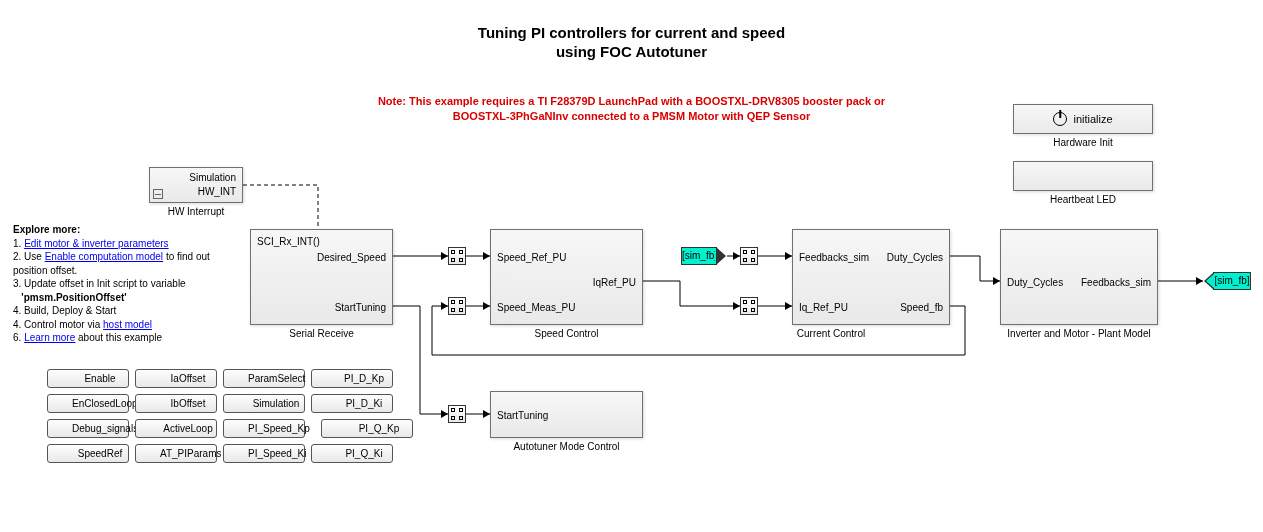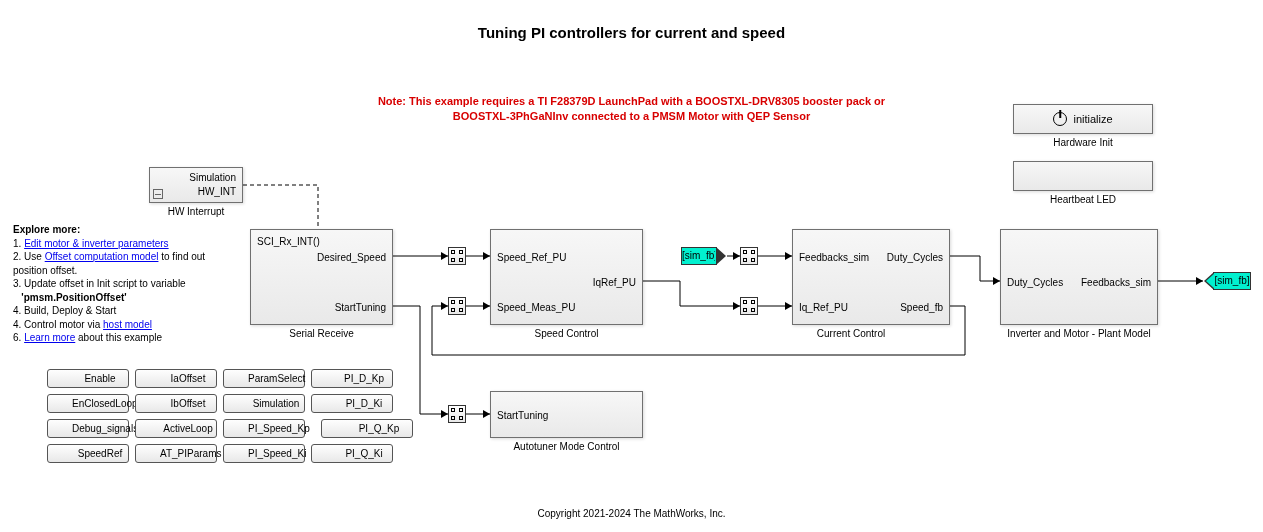--- a/index.html
+++ b/index.html
@@ -62,27 +62,28 @@
   .power-icon:before{content:"";position:absolute;left:50%;top:-3px;width:1.5px;height:8px;background:#000;transform:translateX(-50%);}
   .corner-icon{position:absolute;left:3px;bottom:3px;width:10px;height:10px;border:1px solid #666;box-sizing:border-box;}
   .corner-icon:before{content:"";position:absolute;left:1px;top:4px;right:1px;border-top:1px solid #666;}
 </style>
 </head>
 <body>
 
 <div class="canvas">
 
   <div class="title" style="top:24px;font-size:15px;">Tuning PI controllers for current and speed</div>
+  <div class="title" style="top:43px;font-size:15px;">using FOC Autotuner</div>
   <div class="note" style="top:95px;font-size:11px;">Note: This example requires a TI F28379D LaunchPad with a BOOSTXL-DRV8305 booster pack or</div>
   <div class="note" style="top:110px;font-size:11px;">BOOSTXL-3PhGaNInv connected to a PMSM Motor with QEP Sensor</div>
 
   <div class="explore">
     <b>Explore more:</b><br>
     <span>1. </span><a>Edit motor &amp; inverter parameters</a><br>
-    <span>2. Use </span><a>Offset computation model</a><span> to find out position offset.</span><br>
+    <span>2. Use </span><a>Enable computation model</a><span> to find out position offset.</span><br>
     <span>3. Update offset in Init script to variable</span><br>
     <span style="white-space:pre;font-weight:bold;">   'pmsm.PositionOffset'</span><br>
     <span>4. Build, Deploy &amp; Start</span><br>
     <span>4. Control motor via </span><a>host model</a><br>
     <span>6. </span><a>Learn more</a><span> about this example</span>
   </div>
 
   <div class="block" style="left:149px;top:167px;width:94px;height:36px;">
     <div class="bl-label" style="right:6px;top:4px;">Simulation</div>
     <div class="bl-label" style="right:6px;top:18px;">HW_INT</div>
@@ -108,21 +109,21 @@
     <div class="bl-label" style="left:6px;top:18px;">StartTuning</div>
   </div>
   <div class="caption" style="left:490px;top:441px;width:153px;">Autotuner Mode Control</div>
 
   <div class="block" style="left:792px;top:229px;width:158px;height:96px;">
     <div class="bl-label" style="left:6px;top:22px;">Feedbacks_sim</div>
     <div class="bl-label" style="left:6px;top:72px;">Iq_Ref_PU</div>
     <div class="bl-label" style="right:6px;top:22px;">Duty_Cycles</div>
     <div class="bl-label" style="right:6px;top:72px;">Speed_fb</div>
   </div>
-  <div class="caption" style="left:772px;top:328px;width:158px;">Current Control</div>
+  <div class="caption" style="left:752px;top:328px;width:158px;">Current Control</div>
 
   <div class="block" style="left:1000px;top:229px;width:158px;height:96px;">
     <div class="bl-label" style="left:6px;top:47px;">Duty_Cycles</div>
     <div class="bl-label" style="right:6px;top:47px;">Feedbacks_sim</div>
   </div>
   <div class="caption" style="left:1000px;top:328px;width:158px;">Inverter and Motor - Plant Model</div>
 
   <div class="block centered" style="left:1013px;top:104px;width:140px;height:30px;font-size:11px;">
     <span class="power-icon"></span>&nbsp;&nbsp;<span>initialize</span>
   </div>
@@ -197,14 +198,13 @@
   <div class="btn" style="left:223px;top:369px;width:82px;">ParamSelect</div>
   <div class="btn" style="left:223px;top:394px;width:82px;">Simulation</div>
   <div class="btn" style="left:223px;top:419px;width:82px;">PI_Speed_Kp</div>
   <div class="btn" style="left:223px;top:444px;width:82px;">PI_Speed_Ki</div>
 
   <div class="btn" style="left:311px;top:369px;width:82px;">PI_D_Kp</div>
   <div class="btn" style="left:311px;top:394px;width:82px;">PI_D_Ki</div>
   <div class="btn" style="left:321px;top:419px;width:92px;">PI_Q_Kp</div>
   <div class="btn" style="left:311px;top:444px;width:82px;">PI_Q_Ki</div>
 
-  <div class="footer" style="top:508px;">Copyright 2021-2024 The MathWorks, Inc.</div>
 </div>
 
 </body></html>

